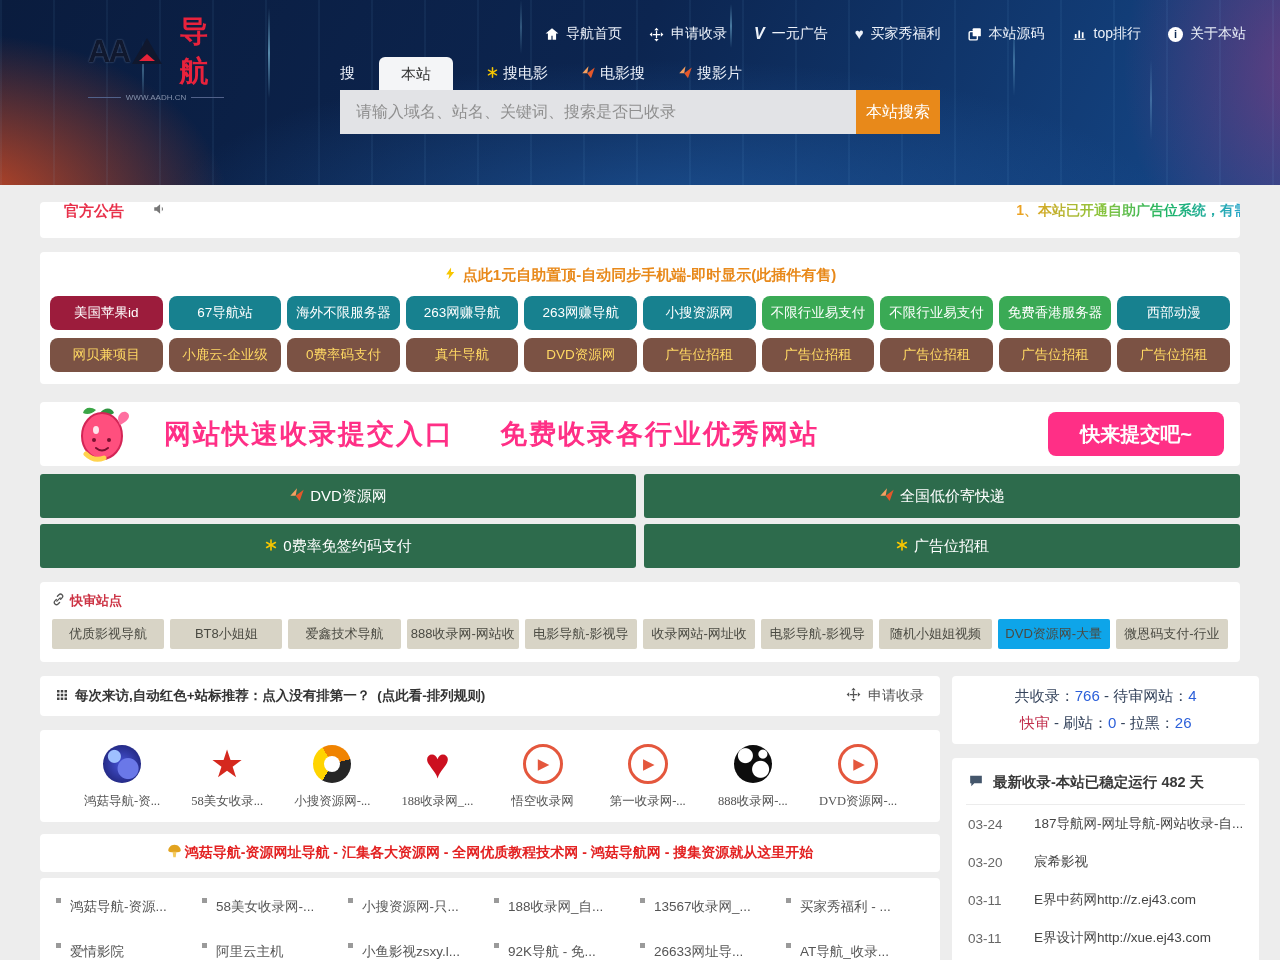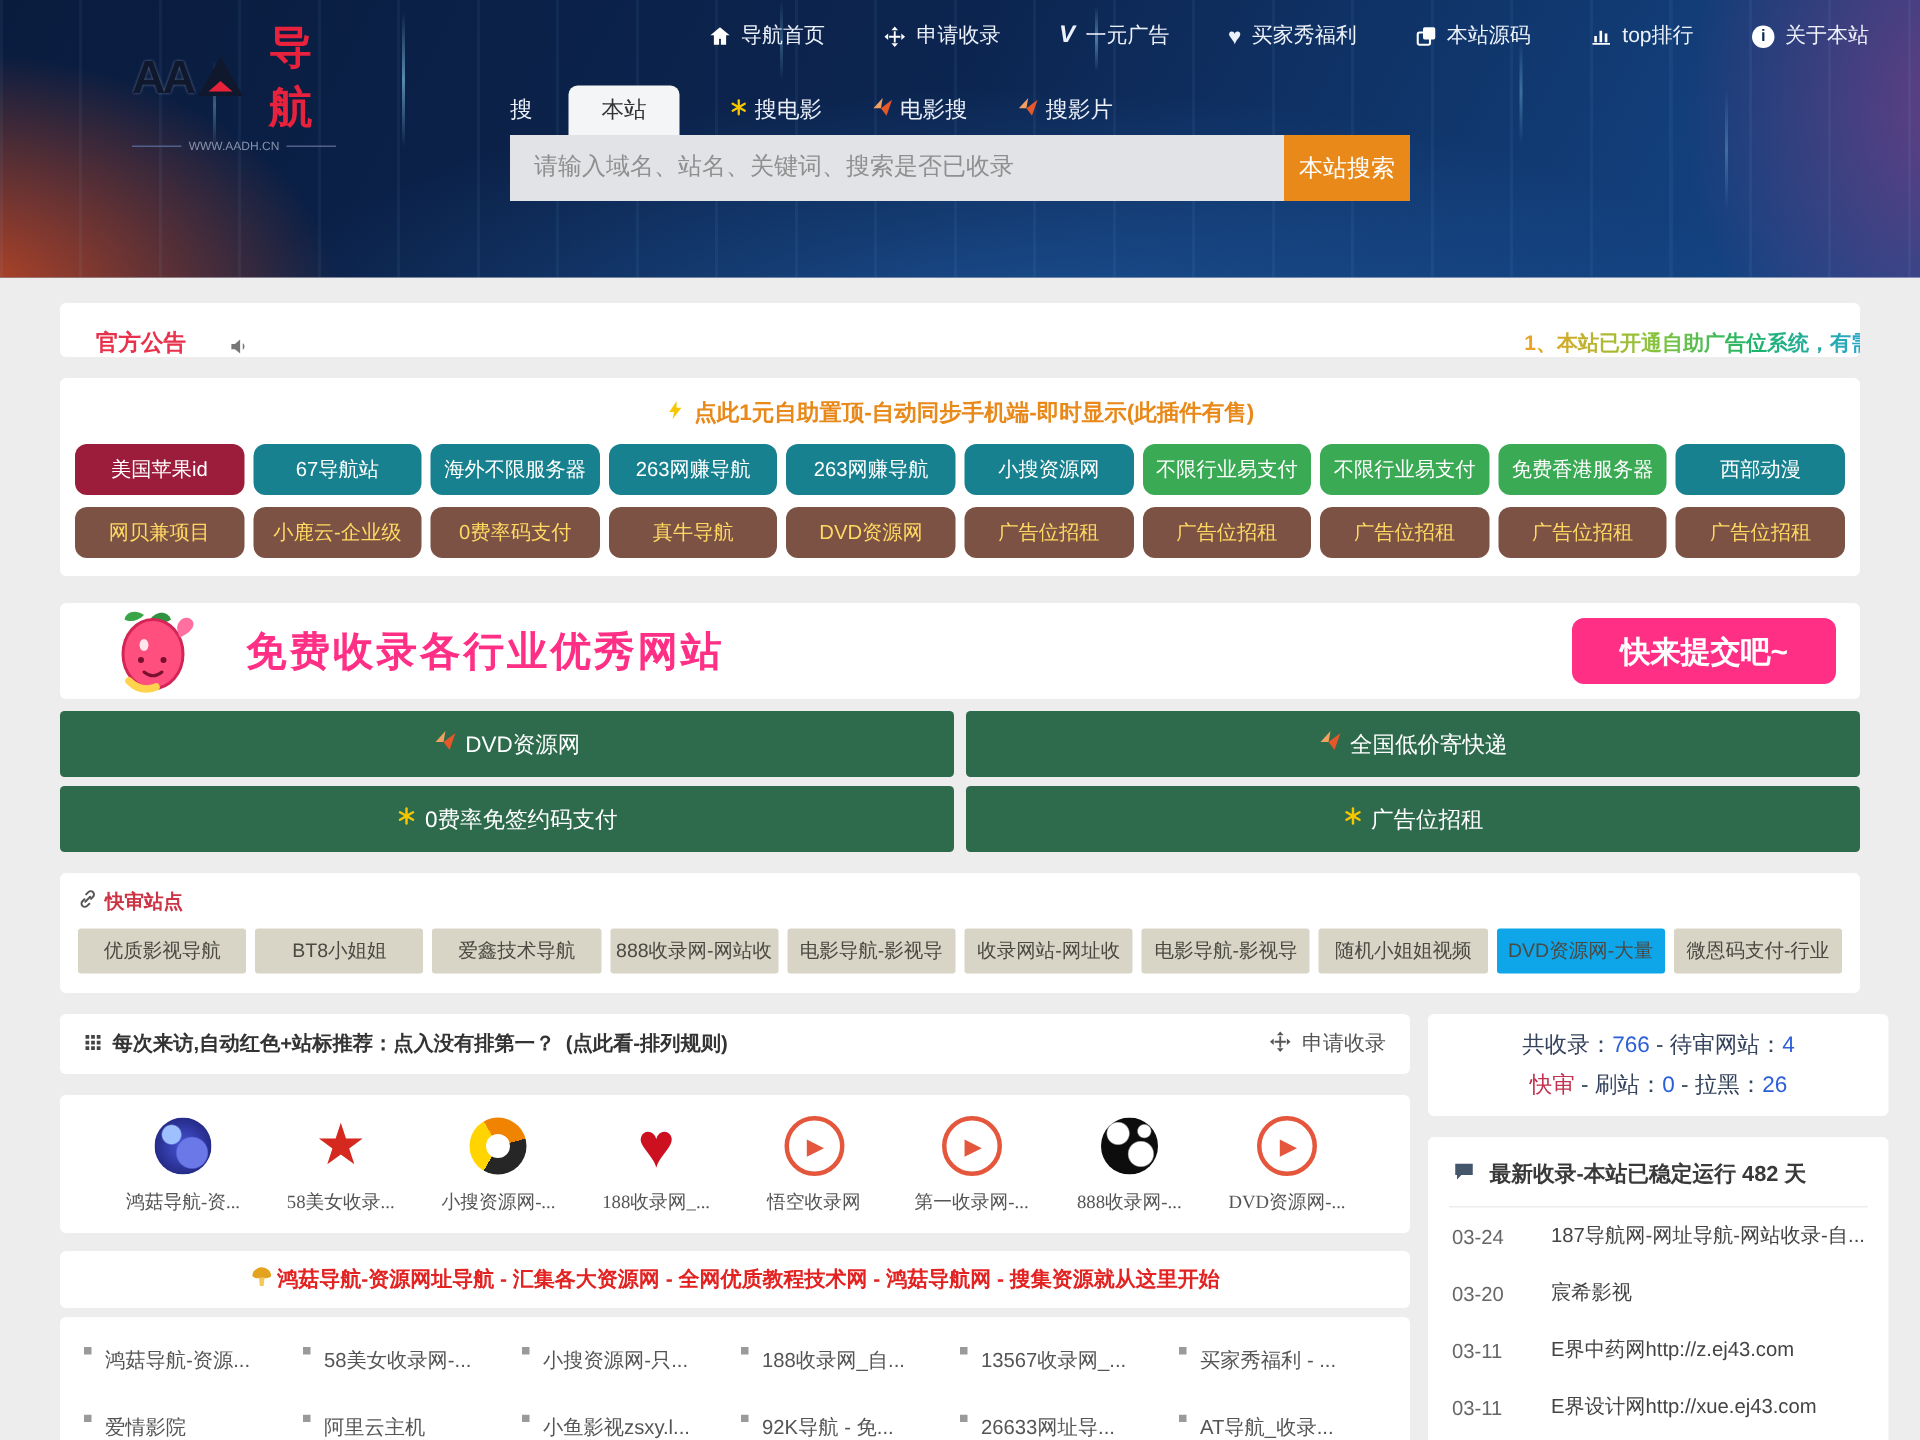--- a/index.html
+++ b/index.html
@@ -31,21 +31,21 @@
            text-shadow:0 0 2px rgba(200,215,240,.45);}
   .logo-tri{width:0;height:0;border-left:15px solid transparent;border-right:15px solid transparent;
             border-bottom:26px solid #10182e;position:relative;margin:0 3px 2px;}
   .logo-tri::after{content:"";position:absolute;left:-8px;top:16px;width:0;height:0;
             border-left:8px solid transparent;border-right:8px solid transparent;
             border-bottom:7px solid #e82339;}
   .logo-cn{font-size:29px;font-weight:800;color:#e8223c;letter-spacing:1px;}
   .logo-domain{font-size:8px;color:#8592ac;margin-top:1px;display:flex;align-items:center;gap:5px;}
   .logo-domain::before,.logo-domain::after{content:"";flex:1;height:1px;background:#51618a;}
 
-  .topnav{position:absolute;right:34px;top:15px;display:flex;gap:39px;z-index:3;}
+  .topnav{position:absolute;right:34px;top:25px;display:flex;gap:27px;z-index:3;}
   .topnav-item{display:flex;align-items:center;gap:7px;color:#edf2fa;font-size:14px;cursor:pointer;}
   .topnav-item svg{display:block;}
   .ic-v{font-weight:800;font-size:16px;font-style:italic;line-height:1;}
   .ic-heart-ch::after{content:"♥";font-size:15px;line-height:1;}
   .ic-info{width:15px;height:15px;border-radius:50%;background:#fff;color:#0e2a52;font-size:11px;
            font-weight:700;display:flex;align-items:center;justify-content:center;line-height:1;}
   .ic-info::after{content:"i";}
 
   .searchbox{position:absolute;left:340px;top:57px;width:600px;z-index:3;}
   .tabs{display:flex;align-items:flex-end;height:33px;color:#e9eef7;font-size:15px;}
@@ -57,21 +57,21 @@
   .search-input{flex:1;background:#e2e3e6;border:none;outline:none;padding:0 16px;font-size:16px;
                 color:#333;font-family:inherit;min-width:0;}
   .search-input::placeholder{color:#8f8f8f;}
   .search-btn{width:84px;background:#e8891a;color:#fff;border:none;font-size:16px;cursor:pointer;
               font-family:inherit;}
 
   
   .wrap{width:1200px;margin:0 auto;}
   .card{background:#fff;border-radius:4px;}
 
-  .announce{margin-top:17px;height:36px;display:flex;align-items:flex-end;padding:0 24px;
+  .announce{margin-top:17px;height:36px;display:flex;align-items:flex-start;padding:0 24px;
             position:relative;overflow:hidden;}
   .announce-title{color:#e8314b;font-weight:700;font-size:15px;}
   .announce-speaker{margin-left:28px;display:flex;}
   .announce-text{position:absolute;right:-22px;white-space:nowrap;font-size:14px;font-weight:700;
      background:linear-gradient(90deg,#f0a020 0%,#8cc43c 34%,#1db46a 62%,#2aa6cc 92%);
      -webkit-background-clip:text;background-clip:text;color:transparent;cursor:pointer;}
 
   .promo{margin-top:14px;padding:10px 8px 12px;}
   .promo-notice{display:flex;justify-content:center;align-items:center;gap:6px;color:#e8891a;
                 font-weight:700;font-size:15px;height:26px;cursor:pointer;}
@@ -315,20 +315,21 @@
           <ellipse cx="26" cy="32" rx="20" ry="23" fill="#ff4f7e" stroke="#d42556" stroke-width="2"></ellipse>
           <ellipse cx="20" cy="26" rx="3" ry="4" fill="#fff" opacity=".85"></ellipse>
           <circle cx="18" cy="36" r="2" fill="#7a1030"></circle>
           <circle cx="33" cy="36" r="2" fill="#7a1030"></circle>
           <path d="M20 44 q6 5 12 0" stroke="#7a1030" stroke-width="2" fill="none" stroke-linecap="round"></path>
           <path d="M44 10 c3-4 9-2 9 2 0 4-5 7-9 9-2-4-3-8 0-11z" fill="#ff6fa0"></path>
           <path d="M10 50 q8 8 18 4" stroke="#ffd34e" stroke-width="5" fill="none" stroke-linecap="round"></path>
         </svg>
       </span>
       <div class="banner-text">
+        <span>网站快速收录提交入口</span>
         <span>免费收录各行业优秀网站</span>
       </div>
       <button class="banner-btn" style="background-color: rgb(255, 47, 134);">快来提交吧~</button>
     </div>
 
     <div class="green-grid">
       <div class="green-block" style="background-color: rgb(45, 107, 76);">
         <span><svg width="16" height="16" viewBox="0 0 24 24">
               <path d="M2 13 12 2l-2 11z" fill="#f4a060"></path>
               <path d="M10 13 22 4l-6 17z" fill="#e4582a"></path>

